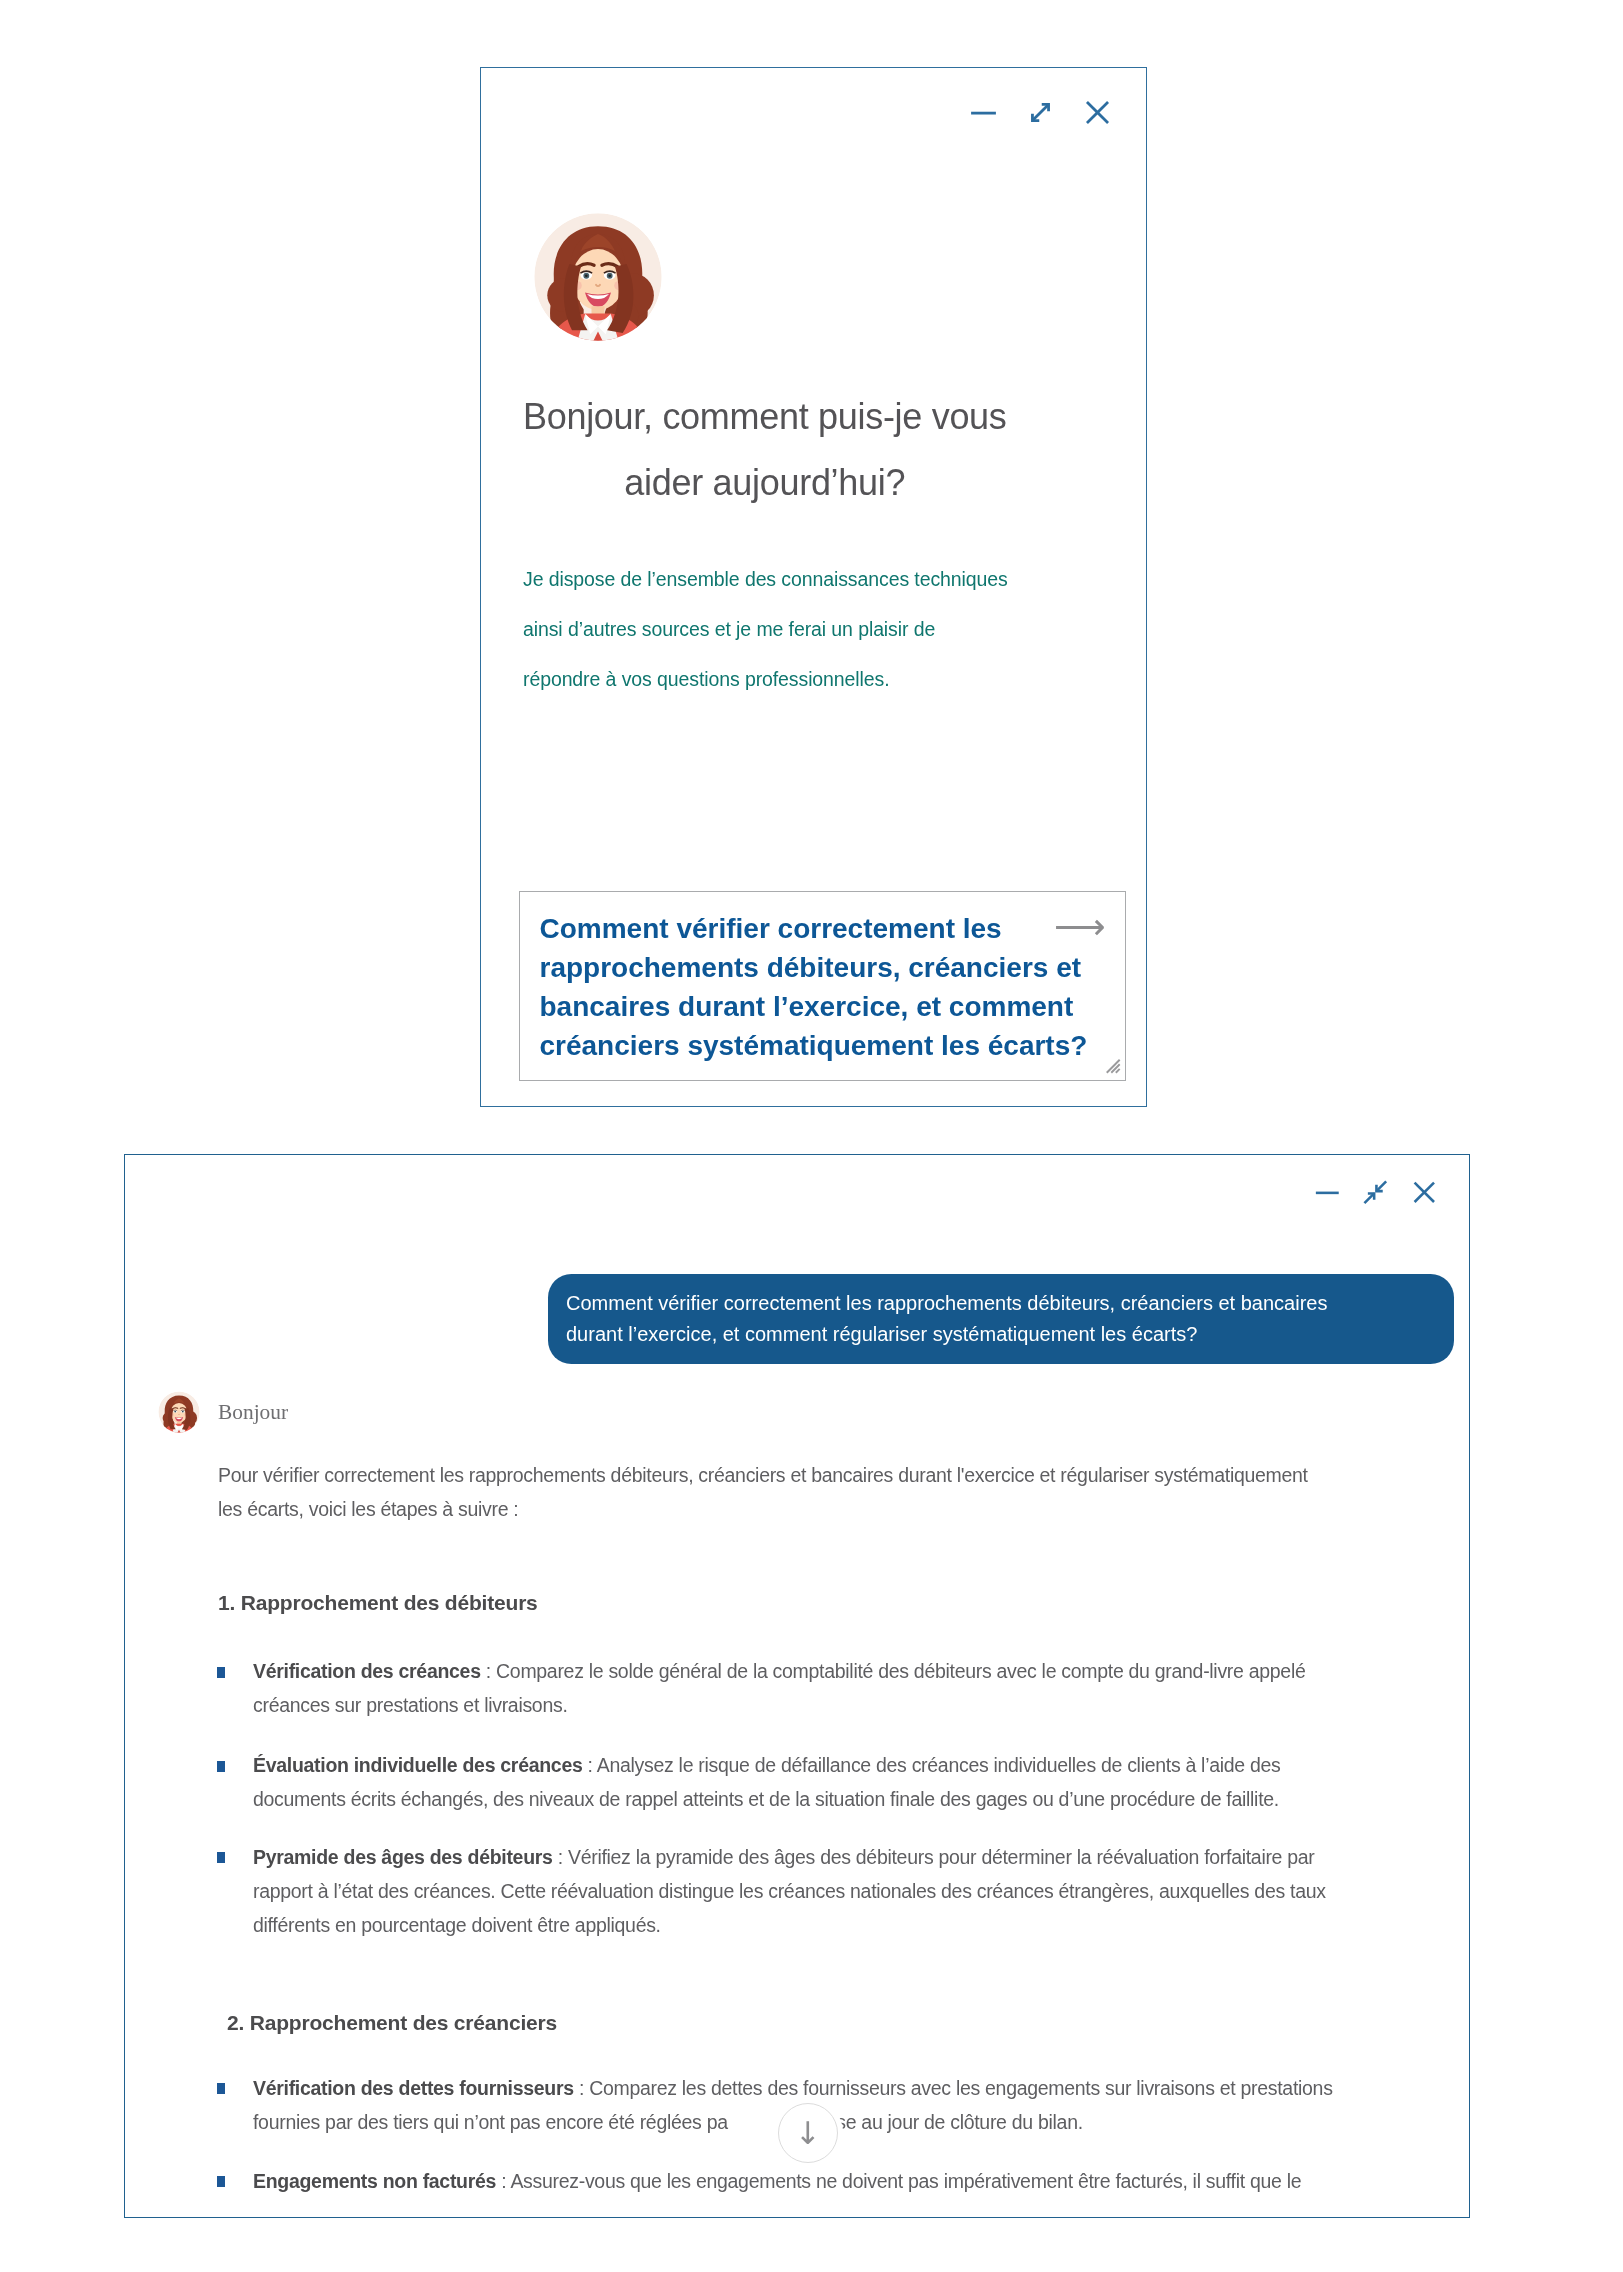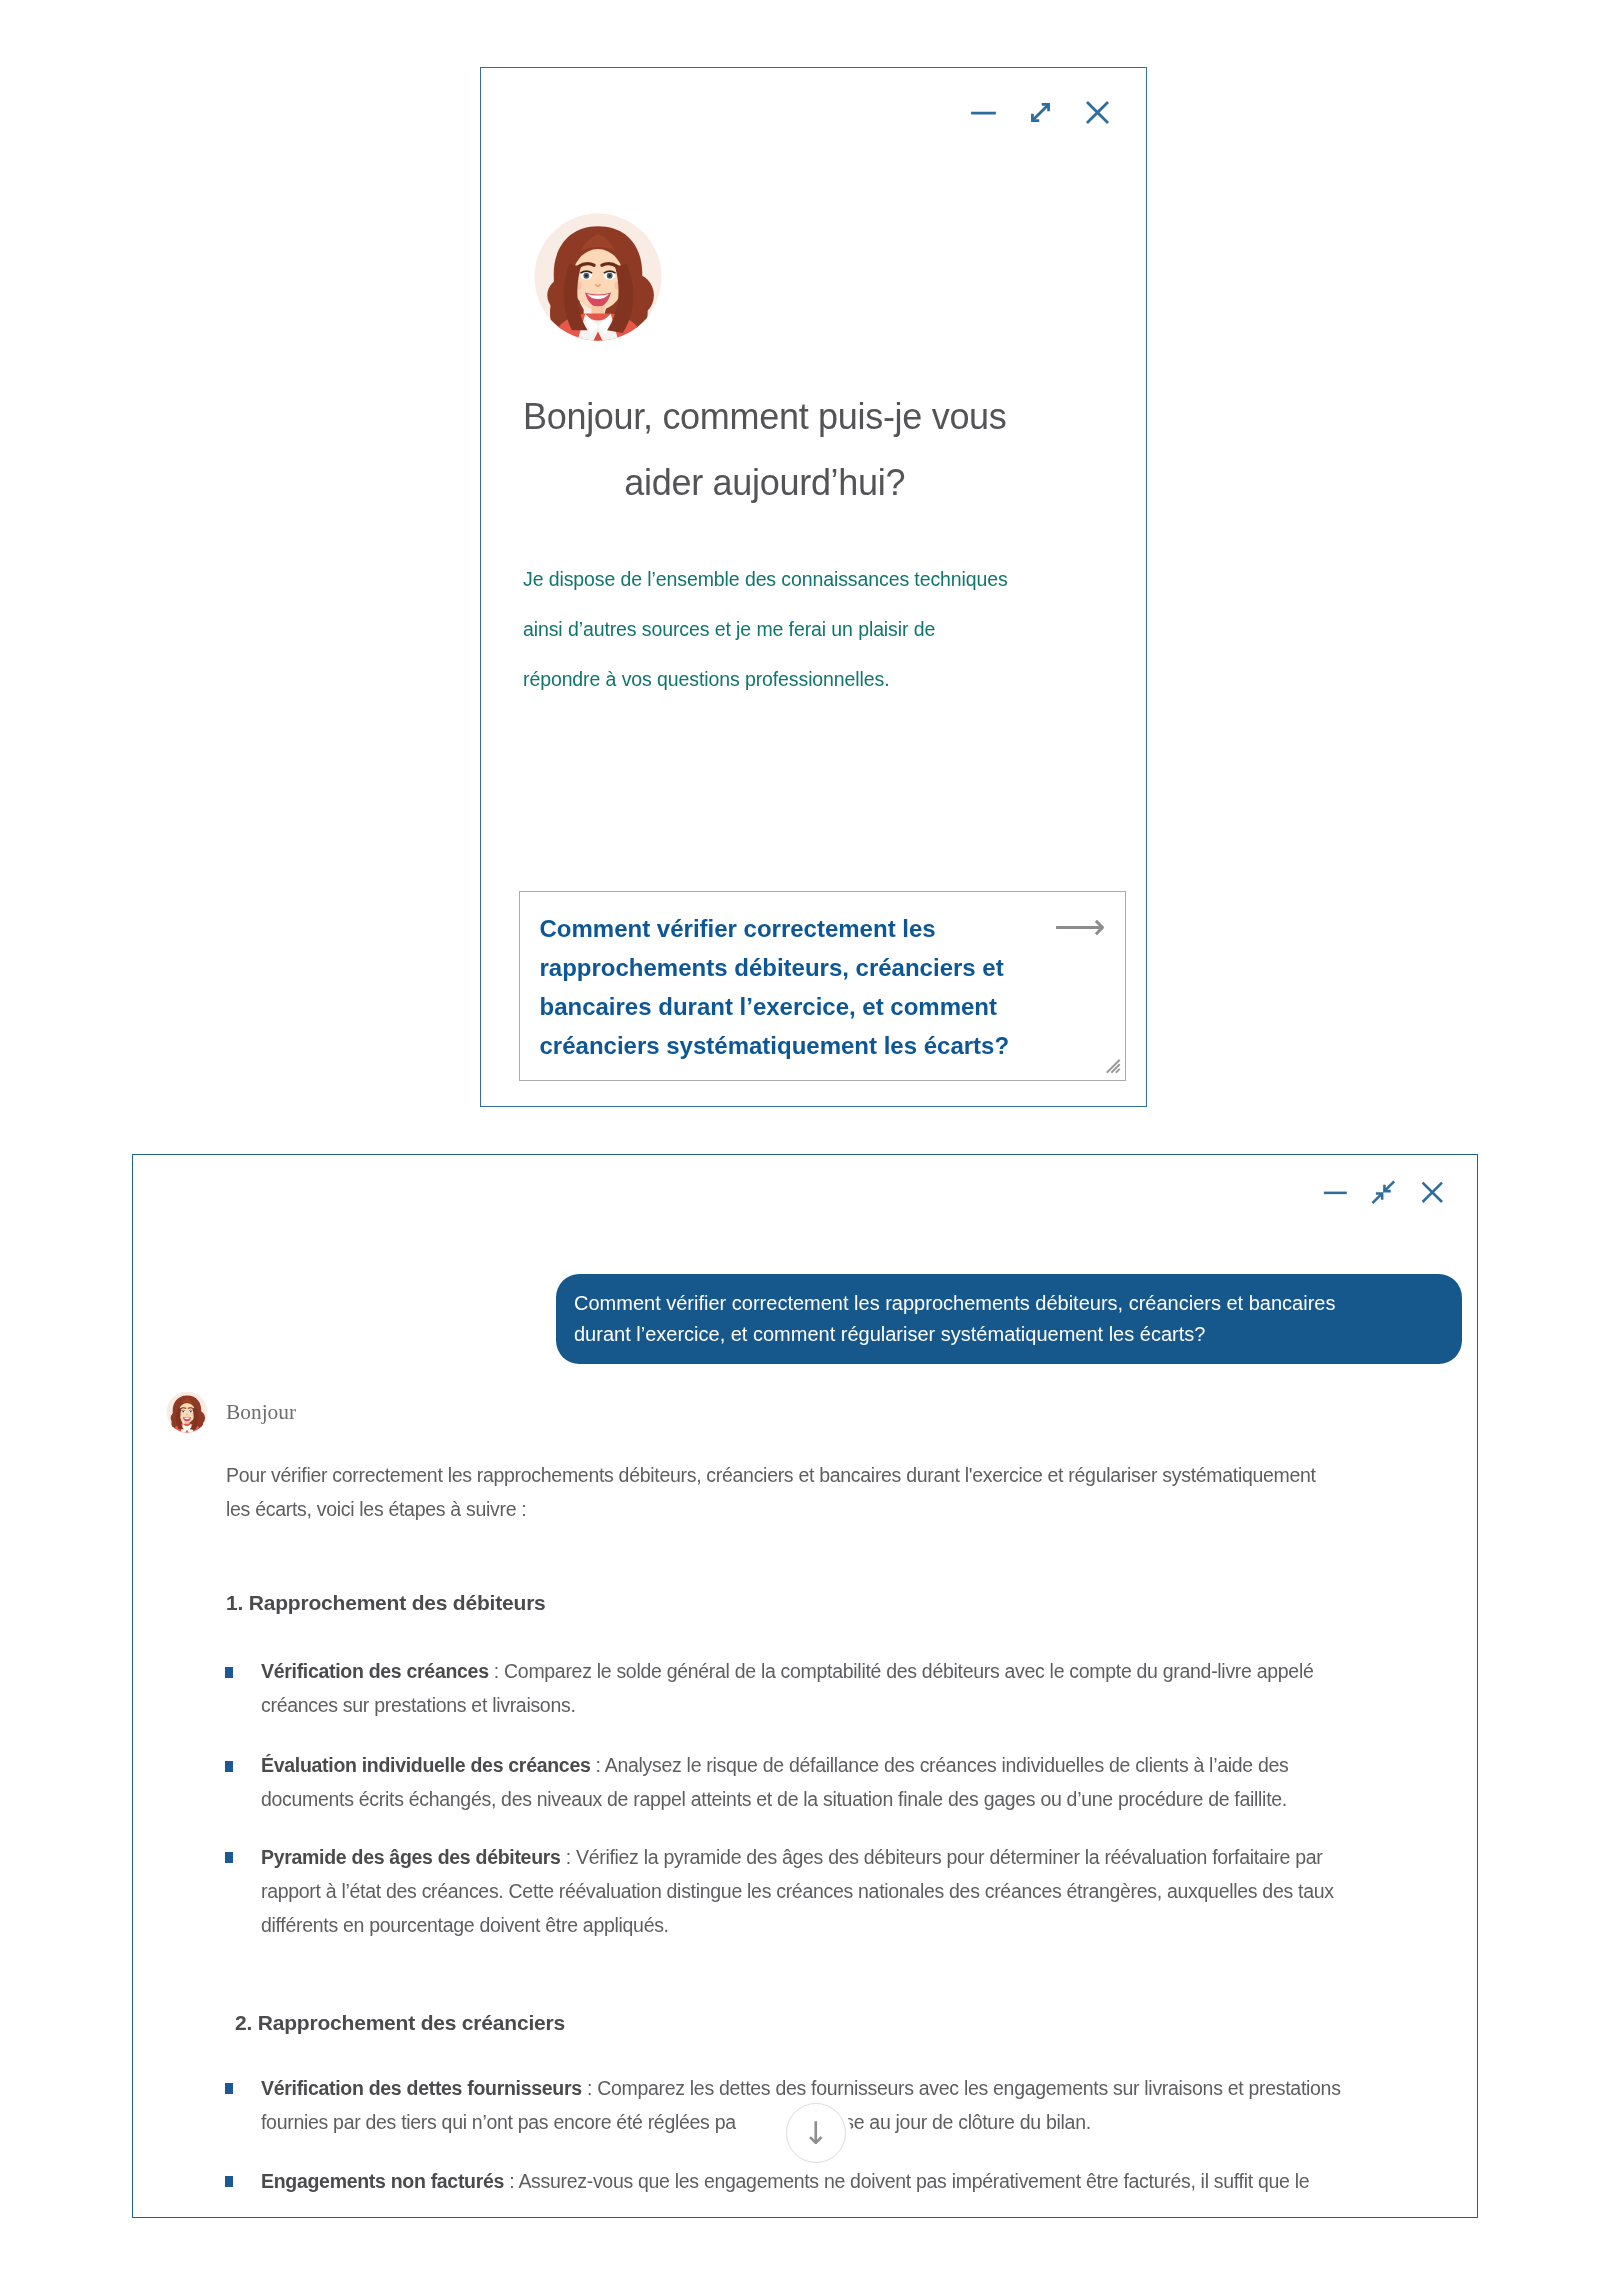--- a/index.html
+++ b/index.html
@@ -1,34 +1,34 @@
 <!DOCTYPE html>
 <html style="font-size:10.4px"><head>
 <meta charset="utf-8">
 <style>
   html,body{margin:0;padding:0;background:#ffffff;}
   body{width:1623px;height:2273px;position:relative;font-family:"Liberation Sans",sans-serif;overflow:hidden;}
   .win{position:absolute;background:#fff;box-sizing:border-box;}
   #popup{left:480px;top:67px;width:667px;height:1040px;border:1.3px solid #2f6f9d;}
-  #chatwin{left:132px;top:1154px;width:1346px;height:1064px;border:1.9px solid #20618f;overflow:hidden;}
+  #chatwin{left:124px;top:1154px;width:1346px;height:1064px;border:1.9px solid #20618f;overflow:hidden;}
 
   .controls{position:absolute;display:flex;align-items:center;}
   #popup .controls{top:28.6px;right:33px;gap:26px;}
   #chatwin .controls{top:23.4px;right:30.5px;gap:20px;}
   .ctrl{display:block;cursor:pointer;background:none;border:none;padding:0;}
   .ctrl svg{display:block;}
   .ctrl svg line,.ctrl svg path{stroke:#2c6da0;stroke-width:4.5;fill:none;}
 
   
   .av-lg{position:absolute;left:52px;top:144px;width:130px;height:130px;}
   .p-title{position:absolute;left:42px;top:316px;font-size:36px;line-height:66px;color:#545356;letter-spacing:-0.3px;text-align:center;}
   .p-body{position:absolute;left:42px;top:486px;font-size:19.5px;line-height:50px;color:#0f766e;letter-spacing:-0.1px;}
   .nowrap div{white-space:nowrap;}
   .inputbox{position:absolute;left:38px;top:823px;width:607px;height:190px;border:1.9px solid #a9abad;box-sizing:border-box;background:#fff;cursor:text;}
-  .q-lines{position:absolute;left:19.5px;top:17px;font-size:24px;font-weight:bold;line-height:39px;color:#0d5796;}
+  .q-lines{position:absolute;left:19.5px;top:17px;font-size:28px;font-weight:bold;line-height:39px;color:#0d5796;}
   .q-lines div{white-space:nowrap;}
   .send{position:absolute;right:19.5px;top:14.3px;font-family:"DejaVu Sans",sans-serif;font-size:36px;line-height:42px;color:#8d8d8f;cursor:pointer;background:none;border:none;padding:0;}
   .grip{position:absolute;right:3.9px;bottom:3.9px;cursor:nwse-resize;}
   .grip svg line{stroke:#9a9a9c;stroke-width:3;}
 
   
   .bubble{position:absolute;left:423px;top:119px;width:906px;box-sizing:border-box;background:#16588c;border-radius:23.4px;padding:14.3px 23px 14.3px 18px;color:#ffffff;font-size:20px;line-height:30.5px;}
   .bubble div{white-space:nowrap;}
   .av-sm{position:absolute;left:33px;top:236px;width:42px;height:42px;}
   .bot-label{position:absolute;left:93px;top:240px;font-size:21.4px;line-height:35px;color:#6f6f72;font-family:Liberation Serif, serif;}

